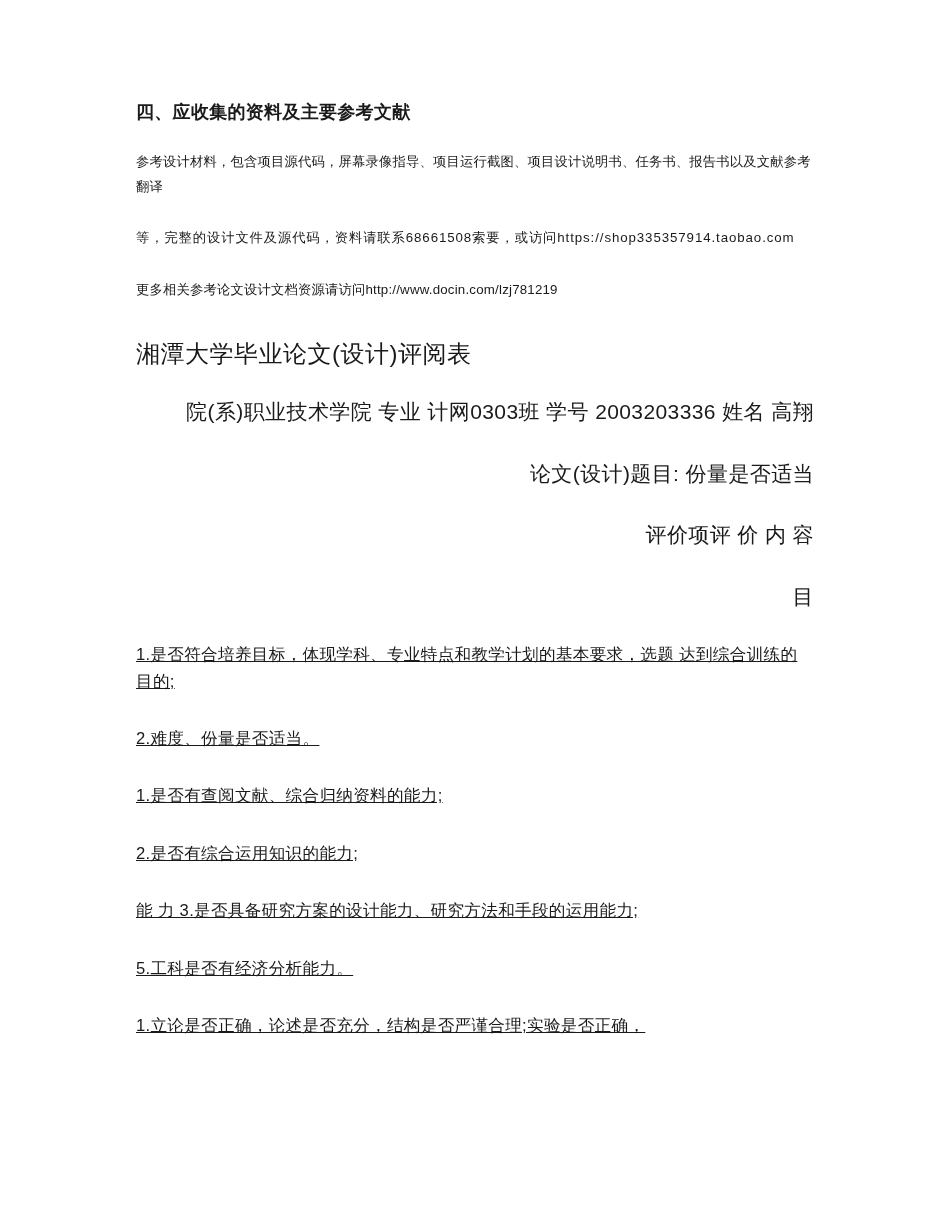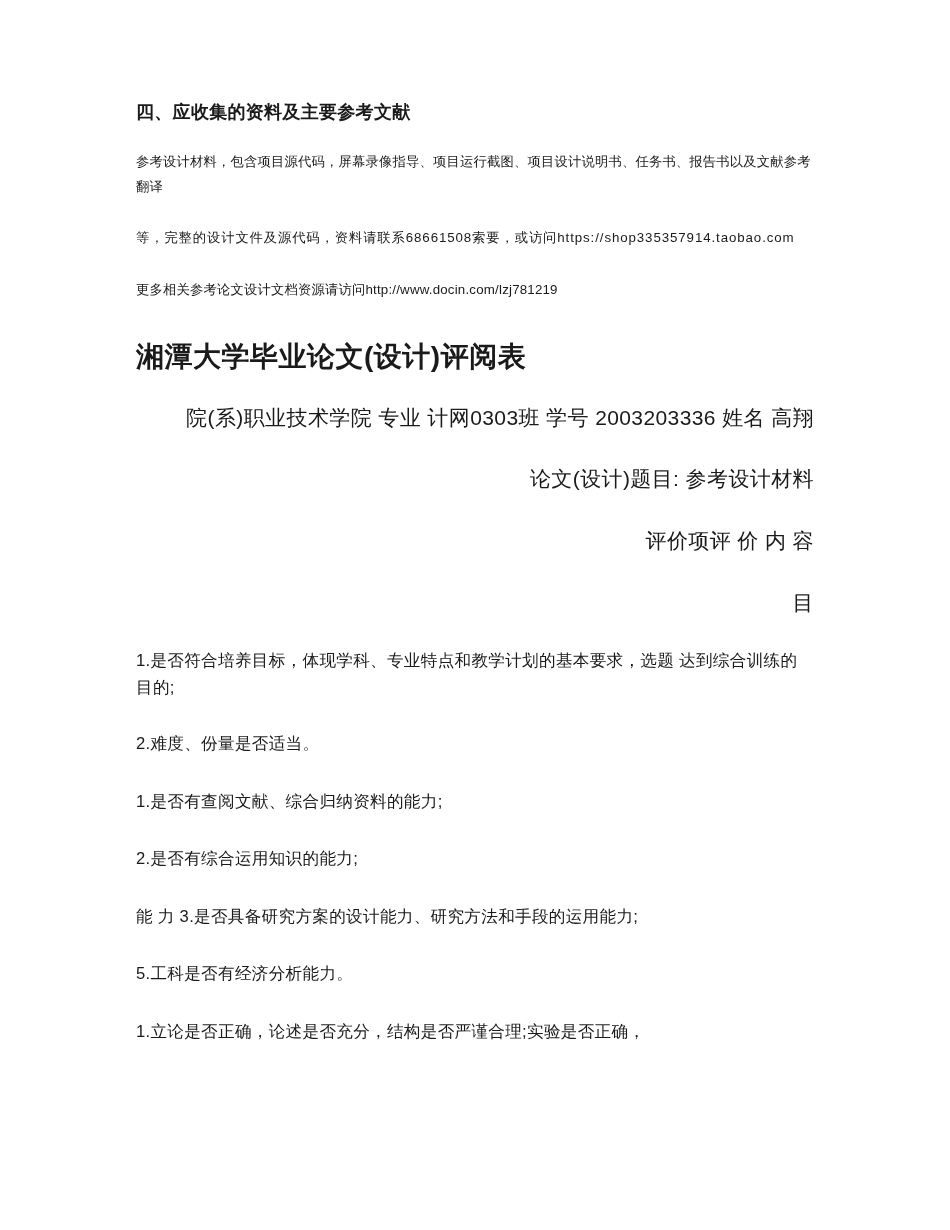--- a/index.html
+++ b/index.html
@@ -36,38 +36,39 @@
     font-size: 13.3px;
     line-height: 1.85;
     margin: 12px 0 26px 0;
     letter-spacing: 0.2px;
   }
   p.small-note.wide-space {
     letter-spacing: 0.9px;
     line-height: 2.0;
   }
   h1.doc-title {
-    font-size: 28px;
-    font-weight: bold;
+    font-size: 24px;
+    font-weight: normal;
     line-height: 1.4;
     margin: 34px 0 26px 0;
     letter-spacing: 0.5px;
   }
   p.meta-line {
     font-size: 21px;
     line-height: 1.55;
     margin: 8px 0 29px 0;
     letter-spacing: 0.4px;
     text-align: right;
   }
   p.body-line {
     font-size: 16.6px;
     line-height: 1.6;
     margin: 0 0 31px 0;
     letter-spacing: 0.3px;
+    text-decoration: underline;
   }
   p.body-line.two-line {
     margin-bottom: 30px;
   }
 </style>
 </head>
 <body>
 
 <div class="page">
   <div class="doc-body">
@@ -77,21 +78,21 @@
     <p class="small-note">参考设计材料，包含项目源代码，屏幕录像指导、项目运行截图、项目设计说明书、任务书、报告书以及文献参考翻译</p>
 
     <p class="small-note wide-space">等，完整的设计文件及源代码，资料请联系68661508索要，或访问https://shop335357914.taobao.com</p>
 
     <p class="small-note">更多相关参考论文设计文档资源请访问http://www.docin.com/lzj781219</p>
 
     <h1 class="doc-title">湘潭大学毕业论文(设计)评阅表</h1>
 
     <p class="meta-line">院(系)职业技术学院  专业  计网0303班  学号 2003203336  姓名  高翔</p>
 
-    <p class="meta-line">论文(设计)题目: 参考设计材料</p>
+    <p class="meta-line">论文(设计)题目: 份量是否适当</p>
 
 
     <p class="meta-line">评价项评  价  内  容</p>
 
     <p class="meta-line">目</p>
 
     <p class="body-line two-line">1.是否符合培养目标，体现学科、专业特点和教学计划的基本要求，选题  达到综合训练的目的;</p>
 
     <p class="body-line">2.难度、份量是否适当。</p>
 

